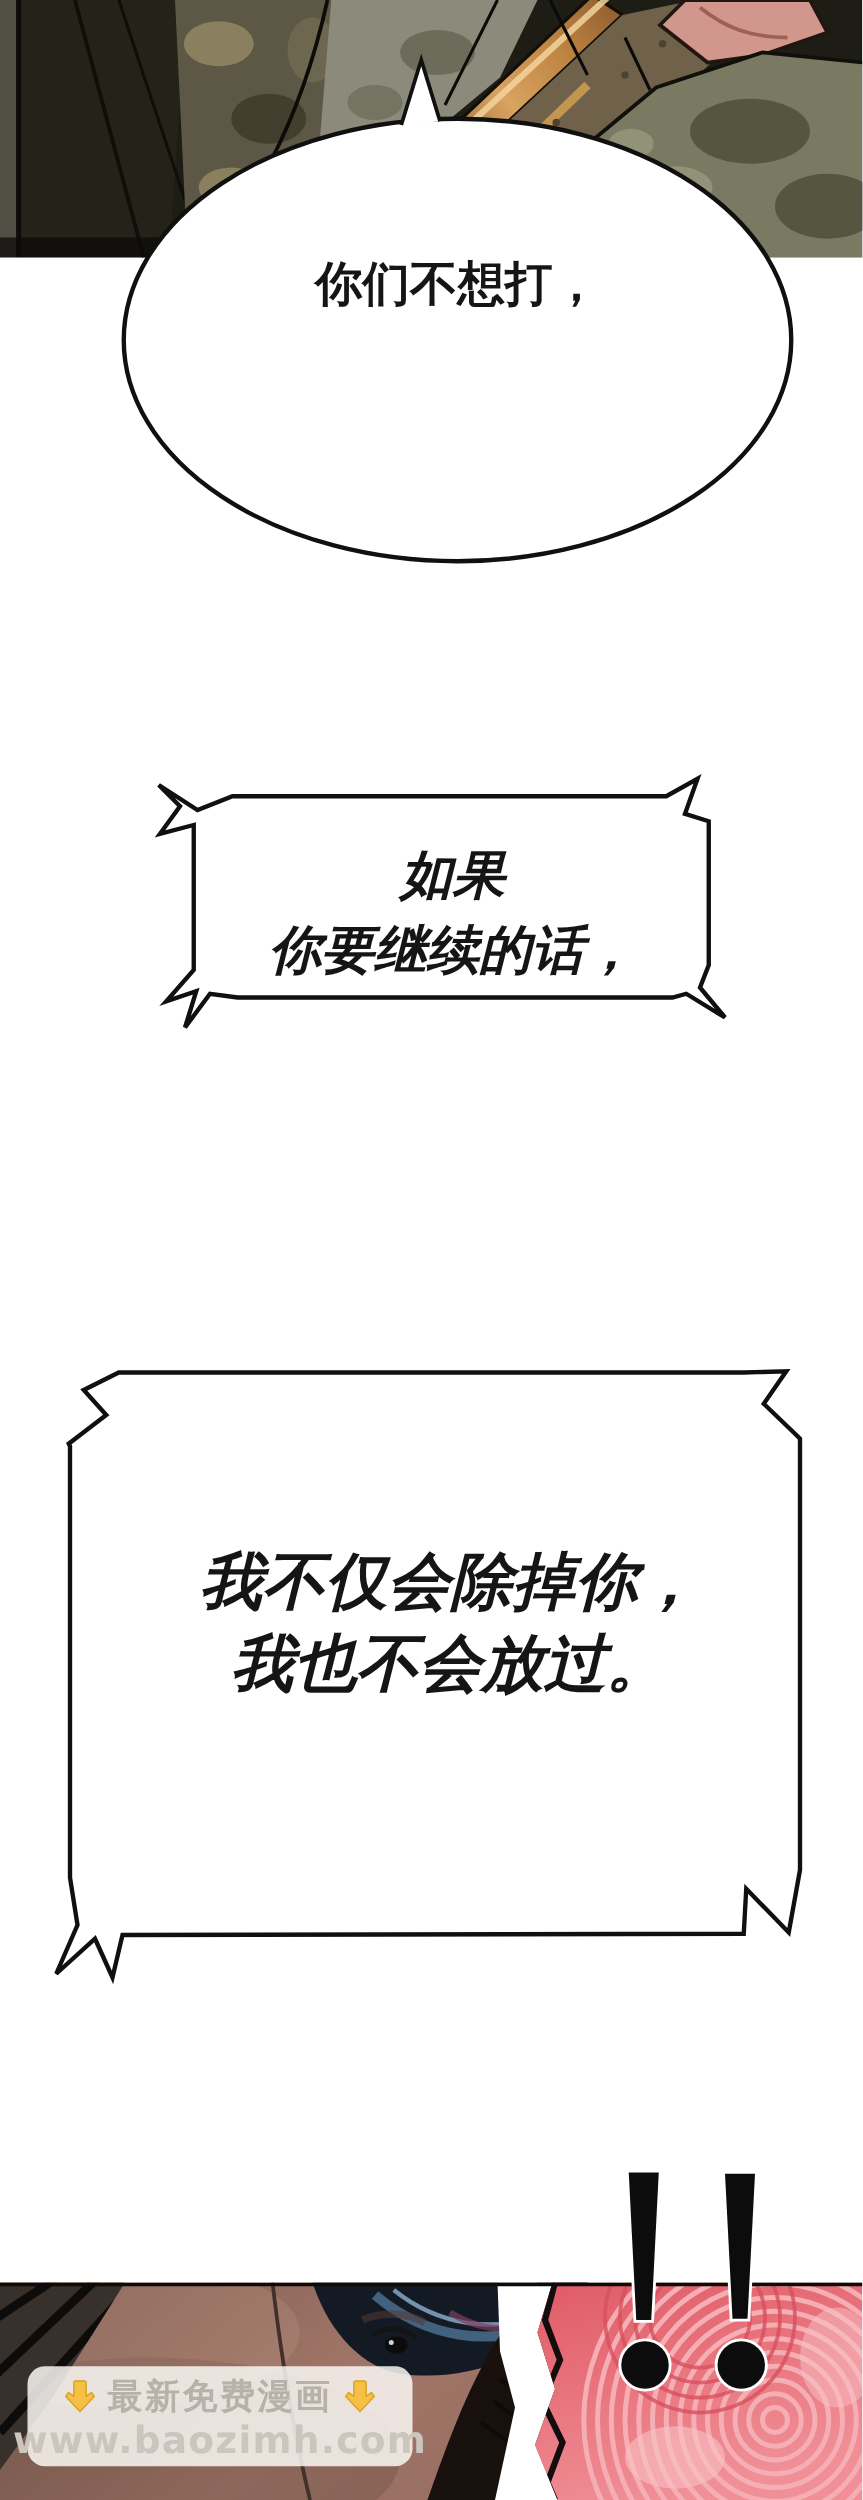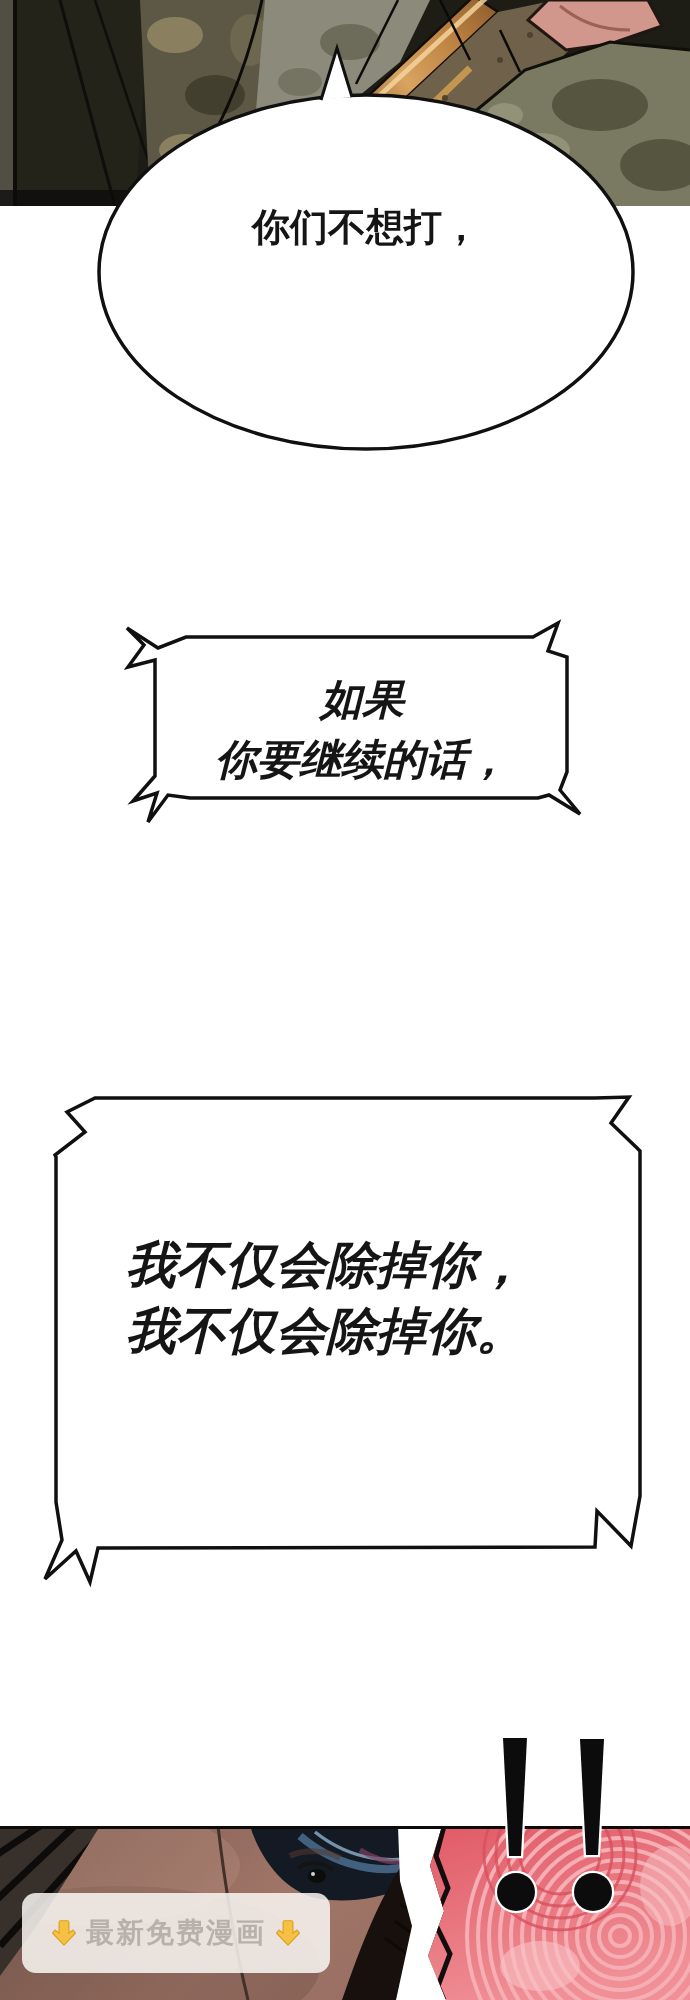--- a/index.html
+++ b/index.html
@@ -10,21 +10,21 @@
   .abs{position:absolute;}
   svg{display:block;}
   .speech{
     position:absolute;text-align:center;color:#151515;
     font-family:"DejaVu Sans","Liberation Sans",sans-serif;
     white-space:nowrap;
   }
   .speech div{white-space:nowrap;}
   .ellipse-text{left:66px;top:200px;width:600px;font-size:38px;line-height:54px;font-weight:600;}
   .box1-text{left:157px;top:670px;width:410px;font-size:42px;line-height:60px;font-weight:bold;font-style:italic;}
-  .box2-text{left:38px;top:1232px;width:576px;font-size:50px;line-height:66px;font-weight:bold;font-style:italic;}
+  .box2-text{left:72px;top:1232px;width:576px;font-size:50px;line-height:66px;font-weight:bold;font-style:italic;}
   .watermark{
     left:22px;top:1893px;width:308px;height:80px;border-radius:14px;
     background:rgba(250,248,245,0.85);
     display:flex;flex-direction:column;justify-content:center;align-items:center;
     gap:2px;
   }
   .wm-row{display:flex;align-items:center;gap:8px;font-size:28px;letter-spacing:2px;color:#b7b1aa;font-weight:bold;}
   .wm-url{font-size:30px;color:#ccc5be;letter-spacing:1px;font-weight:bold;line-height:30px;}
   .wm-icon{width:28px;height:28px;}
   .sr-only{position:absolute;width:1px;height:1px;overflow:hidden;clip:rect(0 0 0 0);white-space:nowrap;}
@@ -117,21 +117,21 @@
              L629,1097 L611,1123 L636,1147 L640,1151
              L640,1496
              L631,1546 L597,1511 L595,1547
              L98,1548
              L90,1582 L76,1551 L45,1579 L62,1540 L56,1502
              L56,1157
              L55,1155 L85,1132 L67,1112 Z" fill="#ffffff" stroke="#101010" stroke-width="3.5" stroke-linejoin="miter"></path>
   </svg>
   <div class="speech box2-text">
     <div>我不仅会除掉你，</div>
-    <div>我不仅会除掉你。</div>
+    <div>我也不会放过。</div>
   </div>
 
   <svg class="abs" style="left:0;top:1826px;" width="690" height="174" viewBox="0 0 690 174" aria-hidden="true">
     <defs>
       <linearGradient id="skinGrad" x1="0" y1="0" x2="1" y2="0.3">
         <stop offset="0" stop-color="#7c5b51"></stop>
         <stop offset="0.5" stop-color="#a17668"></stop>
         <stop offset="1" stop-color="#8f685d"></stop>
       </linearGradient>
       <linearGradient id="redGrad" x1="0" y1="0" x2="0.4" y2="1">
@@ -219,15 +219,16 @@
   <div class="abs watermark">
     <div class="wm-row">
       <svg class="wm-icon" viewBox="0 0 24 24">
         <path fill="#f5c043" stroke="#d9a320" stroke-width="1" d="M9 1.5h6c.8 0 1.2.5 1.2 1.2V12l3.6-2.6 2 2.8L12 22.5 2.2 12.2l2-2.8L7.8 12V2.7c0-.7.4-1.2 1.2-1.2z"></path>
       </svg>
       <span>最新免费漫画</span>
       <svg class="wm-icon" viewBox="0 0 24 24">
         <path fill="#f5c043" stroke="#d9a320" stroke-width="1" d="M9 1.5h6c.8 0 1.2.5 1.2 1.2V12l3.6-2.6 2 2.8L12 22.5 2.2 12.2l2-2.8L7.8 12V2.7c0-.7.4-1.2 1.2-1.2z"></path>
       </svg>
     </div>
+    <div class="wm-url">www.baozimh.com</div>
   </div>
 
 </div>
 
 </body></html>

